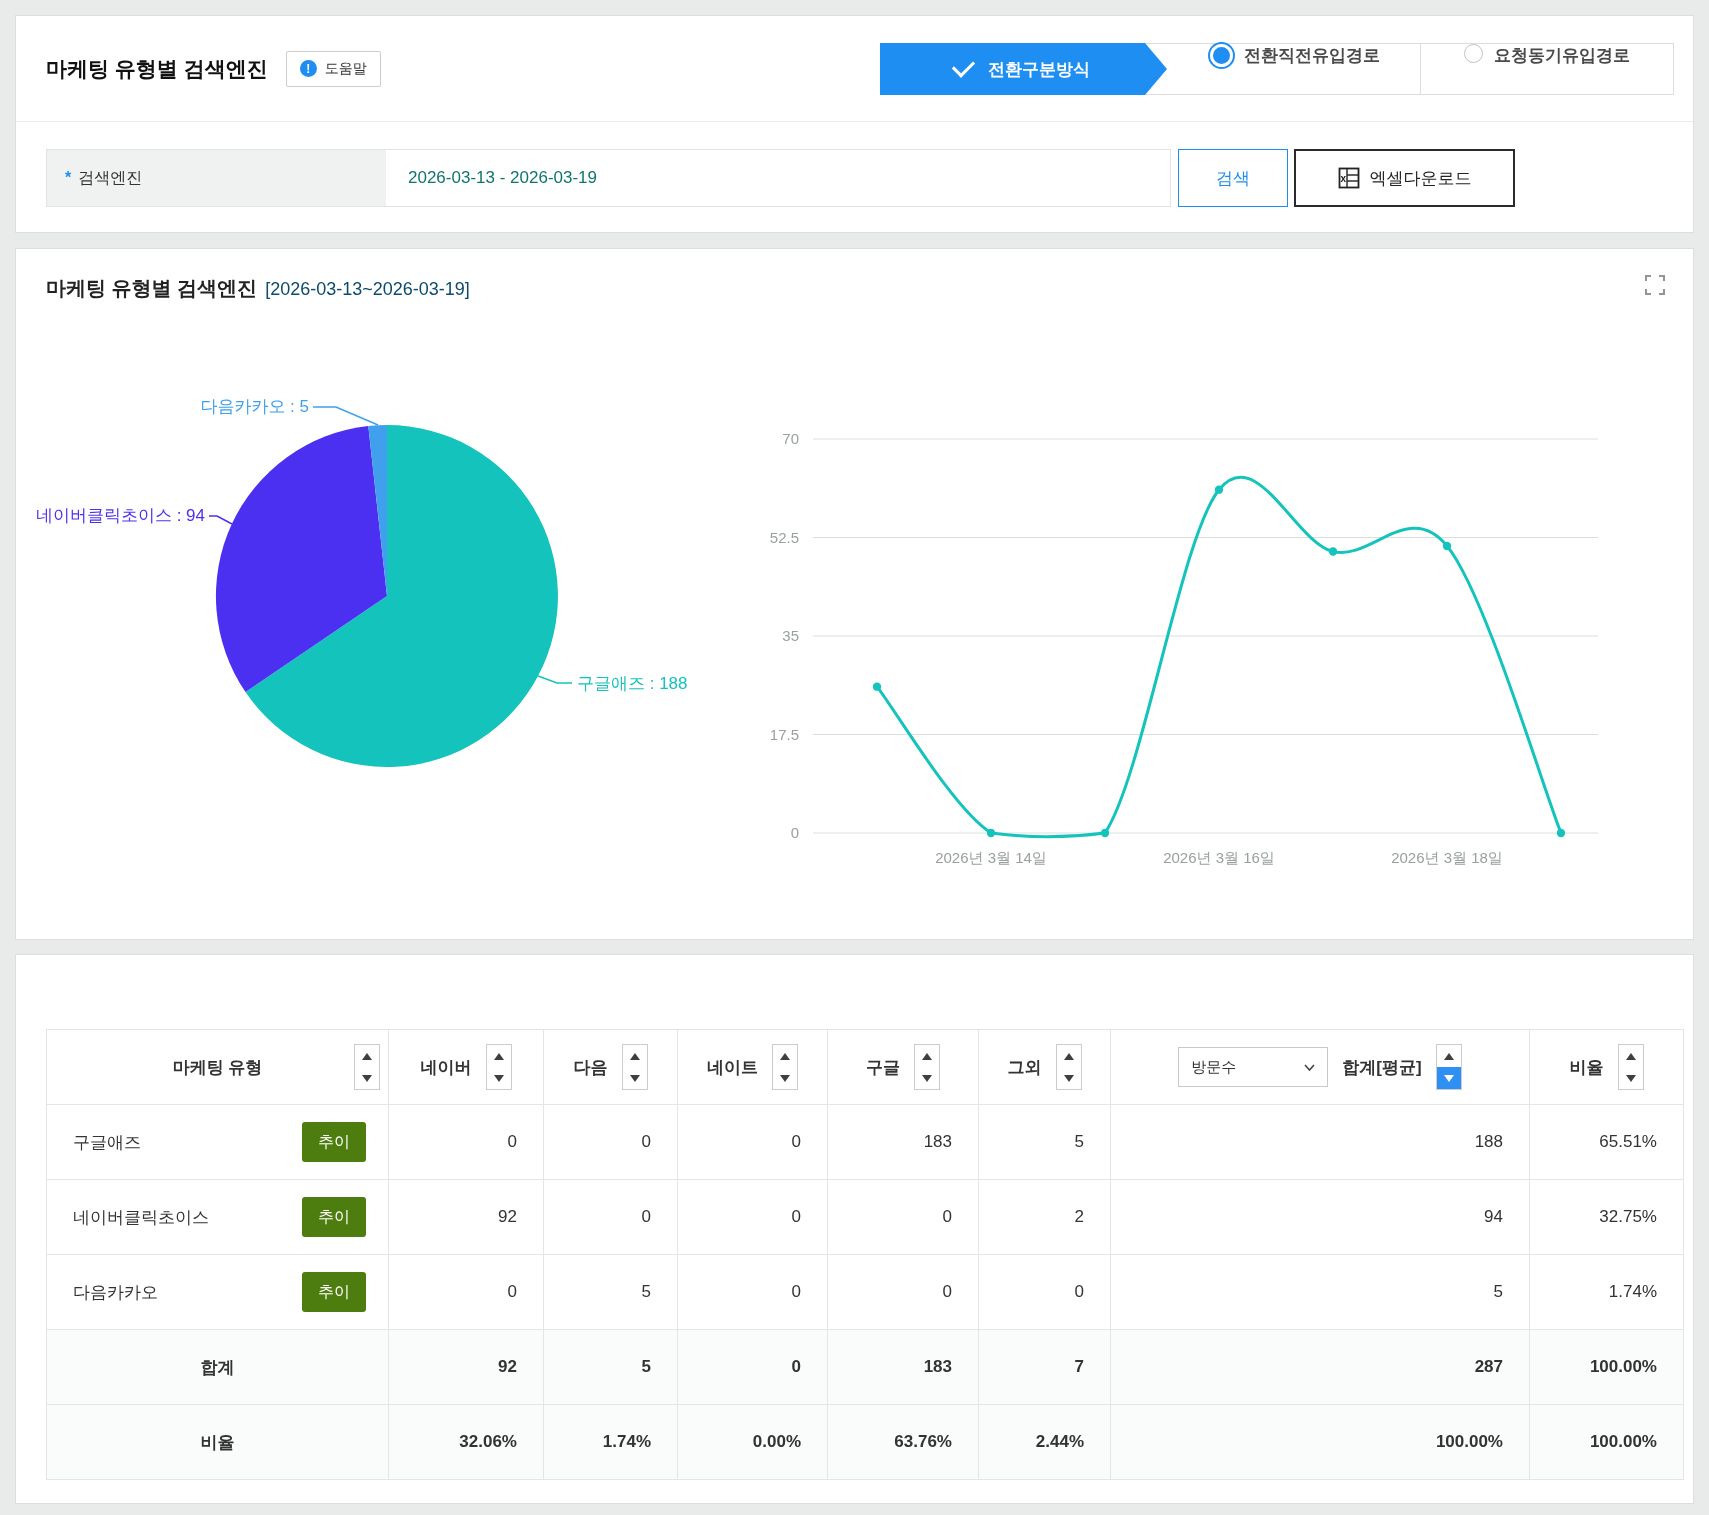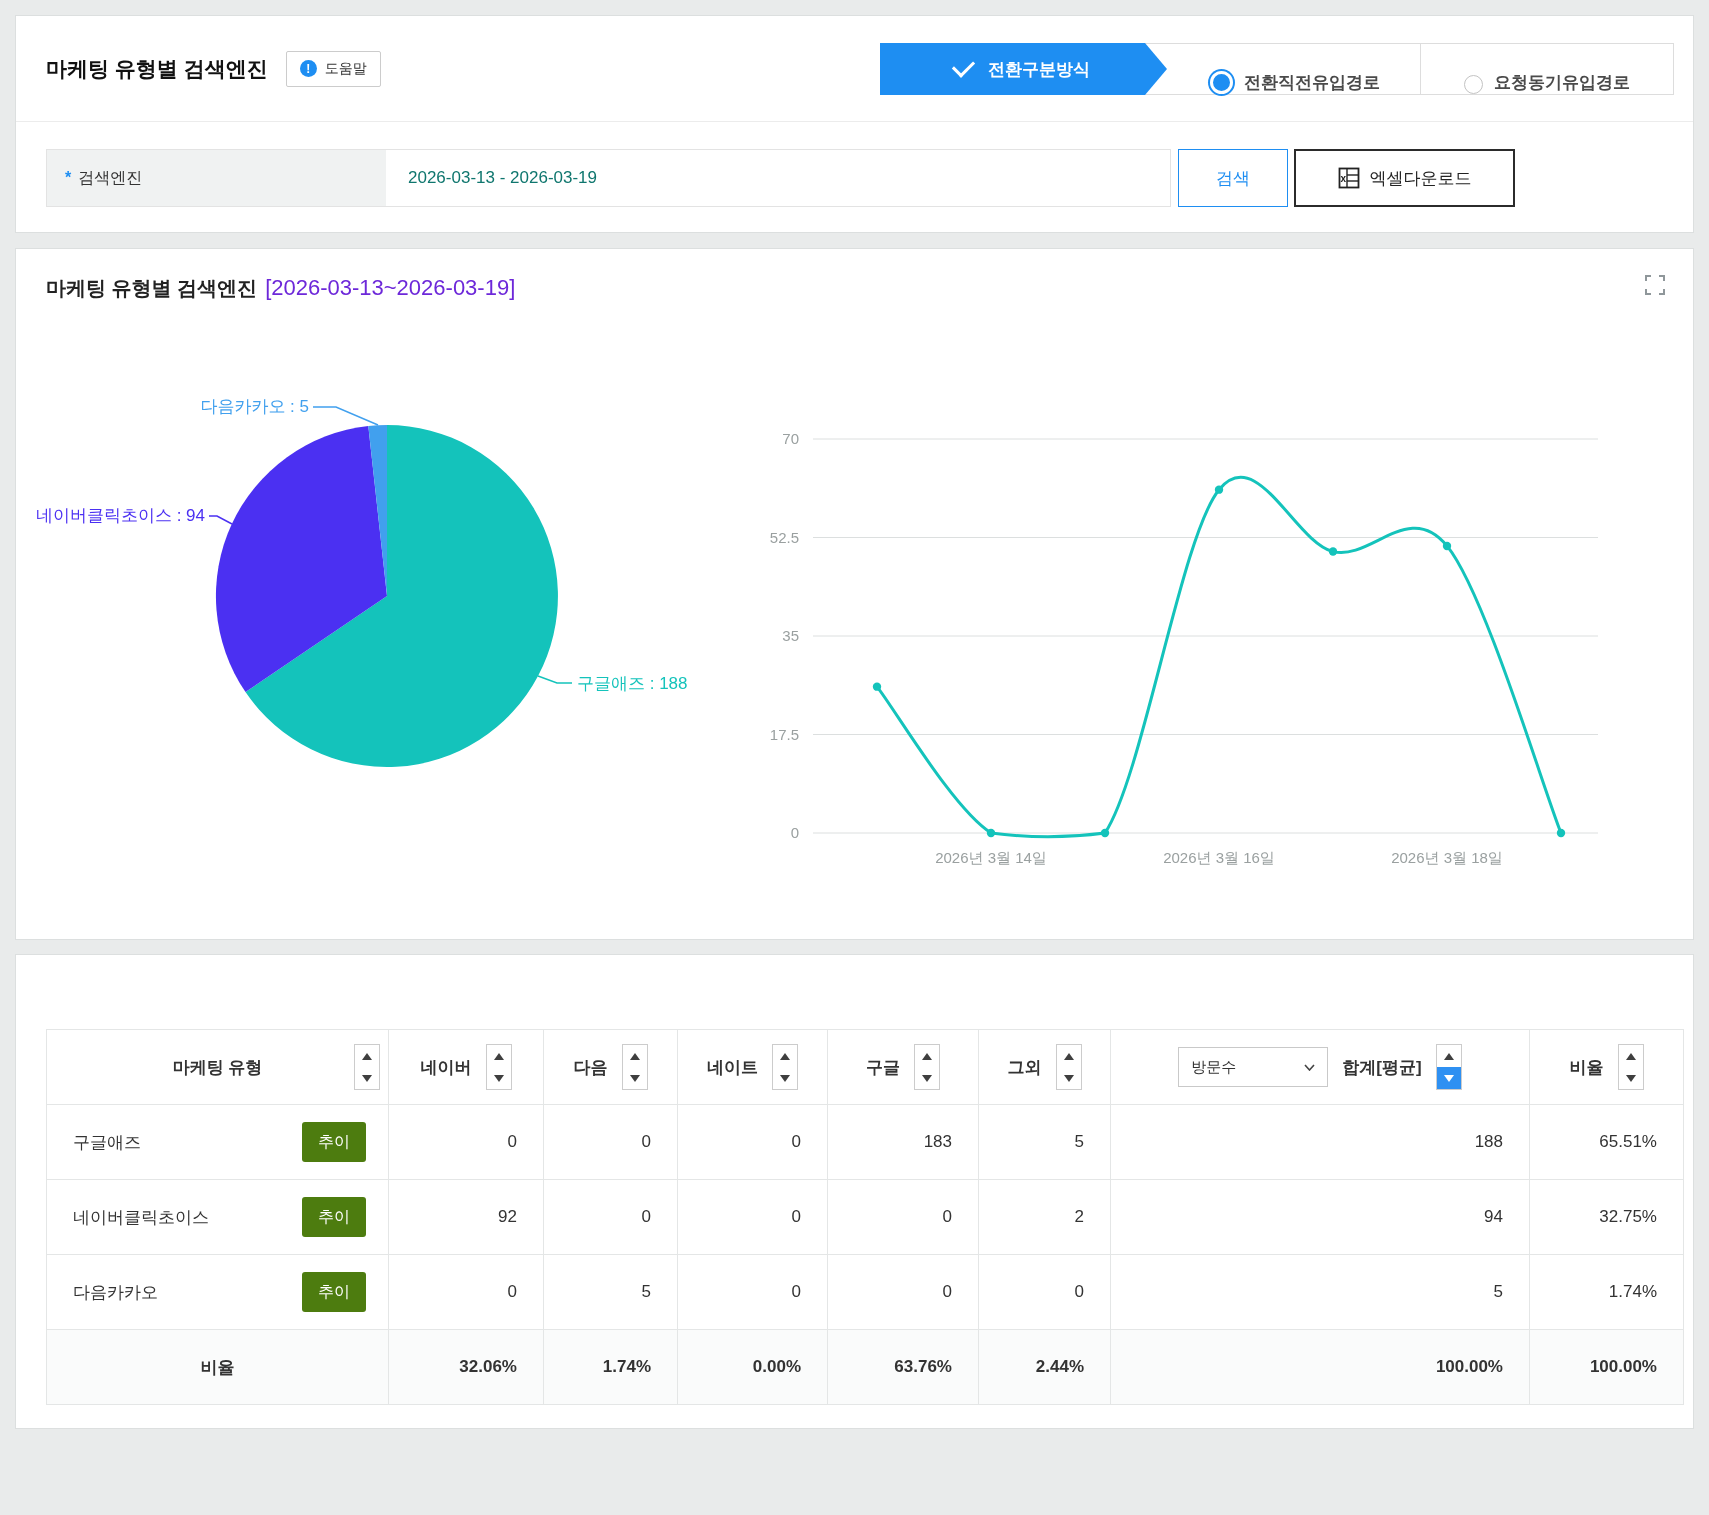--- a/index.html
+++ b/index.html
@@ -15,38 +15,38 @@
     display:inline-flex;align-items:center;gap:8px;padding:0 13px;font-size:14px;color:#333;cursor:pointer;}
   .helpdot{width:17px;height:17px;border-radius:50%;background:#1e8ef2;color:#fff;font-size:12px;font-weight:bold;
     display:inline-flex;align-items:center;justify-content:center;line-height:1;}
   .tabs{position:absolute;right:19px;top:27px;height:52px;display:flex;font-weight:bold;}
   .tab-blue{width:287px;height:52px;background:#1e8ef2;color:#fff;z-index:2;position:relative;
     clip-path:polygon(0 0,calc(100% - 22px) 0,100% 50%,calc(100% - 22px) 100%,0 100%);
     display:flex;align-items:center;justify-content:center;font-size:17px;cursor:pointer;}
   .chk{width:10px;height:17px;border-right:3px solid #fff;border-bottom:3px solid #fff;
     transform:rotate(45deg);margin-right:18px;margin-top:-6px;}
   .tab-box{display:flex;margin-left:-22px;border:1px solid #ddd;box-sizing:border-box;background:#fff;padding-left:22px;height:52px;}
-  .tab-cell{width:252px;display:flex;align-items:flex-end;justify-content:center;font-size:17px;color:#4a4a4a;cursor:pointer;}
+  .tab-cell{width:252px;display:flex;align-items:flex-start;justify-content:center;font-size:17px;color:#4a4a4a;cursor:pointer;}
   .tab-cell:first-child{border-right:1px solid #ddd;}
   .radio{width:17px;height:17px;border-radius:50%;margin-right:11px;box-sizing:content-box;}
   .radio.on{background:#1e8ef2;border:3px solid #fff;box-shadow:0 0 0 2px #1e8ef2;margin-left:2px;}
   .radio.off{background:#fff;border:1px solid #c3c3c3;}
   .p1-row2{height:112px;display:flex;align-items:center;padding:0 30px;}
   .form-box{display:flex;width:1125px;height:58px;border:1px solid #e3e3e3;box-sizing:border-box;}
   .form-label{width:339px;background:#f0f2f2;display:flex;align-items:center;padding-left:18px;font-size:16px;color:#333;box-sizing:border-box;}
   .req{color:#1e8ef2;font-weight:bold;margin-right:7px;}
   .form-value{flex:1;display:flex;align-items:center;padding-left:22px;font-size:17px;color:#0f766e;background:#fff;cursor:text;}
   .btn-search{width:110px;height:58px;margin-left:7px;border:1px solid #1e8ef2;color:#1e8ef2;background:#fff;font-size:17px;cursor:pointer;}
   .btn-excel{width:221px;height:58px;margin-left:6px;border:2px solid #2b2b2b;color:#222;background:#fff;font-size:17px;
     display:flex;align-items:center;justify-content:center;gap:10px;cursor:pointer;}
 
   
   #panel2{margin-top:15px;height:692px;position:relative;}
   .chart-title{position:absolute;left:30px;top:26px;font-size:20px;font-weight:bold;color:#222;z-index:3;}
-  .chart-subtitle{font-weight:normal;color:#6d28d9;font-size:22px;margin-left:8px;}
+  .chart-subtitle{font-weight:normal;color:#0c4a6e;font-size:18px;margin-left:8px;}
   .expand-btn{position:absolute;right:28px;top:26px;width:20px;height:20px;background:none;border:none;padding:0;cursor:pointer;z-index:3;}
   #charts-svg{position:absolute;left:0;top:0;}
 
   
   #panel3{margin-top:14px;padding:74px 30px 23px;}
   table.summary-table{border-collapse:collapse;table-layout:fixed;width:1637px;font-size:17px;color:#333;}
   .summary-table th,.summary-table td{border:1px solid #e4e6e6;height:75px;padding:0;box-sizing:border-box;text-align:center;}
   .summary-table th{font-weight:bold;background:#fff;}
   .hwrap{display:flex;align-items:center;justify-content:center;gap:14px;height:100%;position:relative;}
   .hwrap.first .hlabel{margin-right:0;}
@@ -317,20 +317,30 @@
             <td class="rowlabel"><span>다음카카오</span><button class="trend-btn">추이</button></td>
             <td class="num">0</td>
             <td class="num">5</td>
             <td class="num">0</td>
             <td class="num">0</td>
             <td class="num">0</td>
             <td class="num">5</td>
             <td class="num">1.74%</td>
           </tr>
           <tr class="summary-row">
+            <td class="centerlabel">합계</td>
+            <td class="num">92</td>
+            <td class="num">5</td>
+            <td class="num">0</td>
+            <td class="num">183</td>
+            <td class="num">7</td>
+            <td class="num">287</td>
+            <td class="num">100.00%</td>
+          </tr>
+          <tr class="summary-row">
             <td class="centerlabel">비율</td>
             <td class="num">32.06%</td>
             <td class="num">1.74%</td>
             <td class="num">0.00%</td>
             <td class="num">63.76%</td>
             <td class="num">2.44%</td>
             <td class="num">100.00%</td>
             <td class="num">100.00%</td>
           </tr>
         </tbody>

